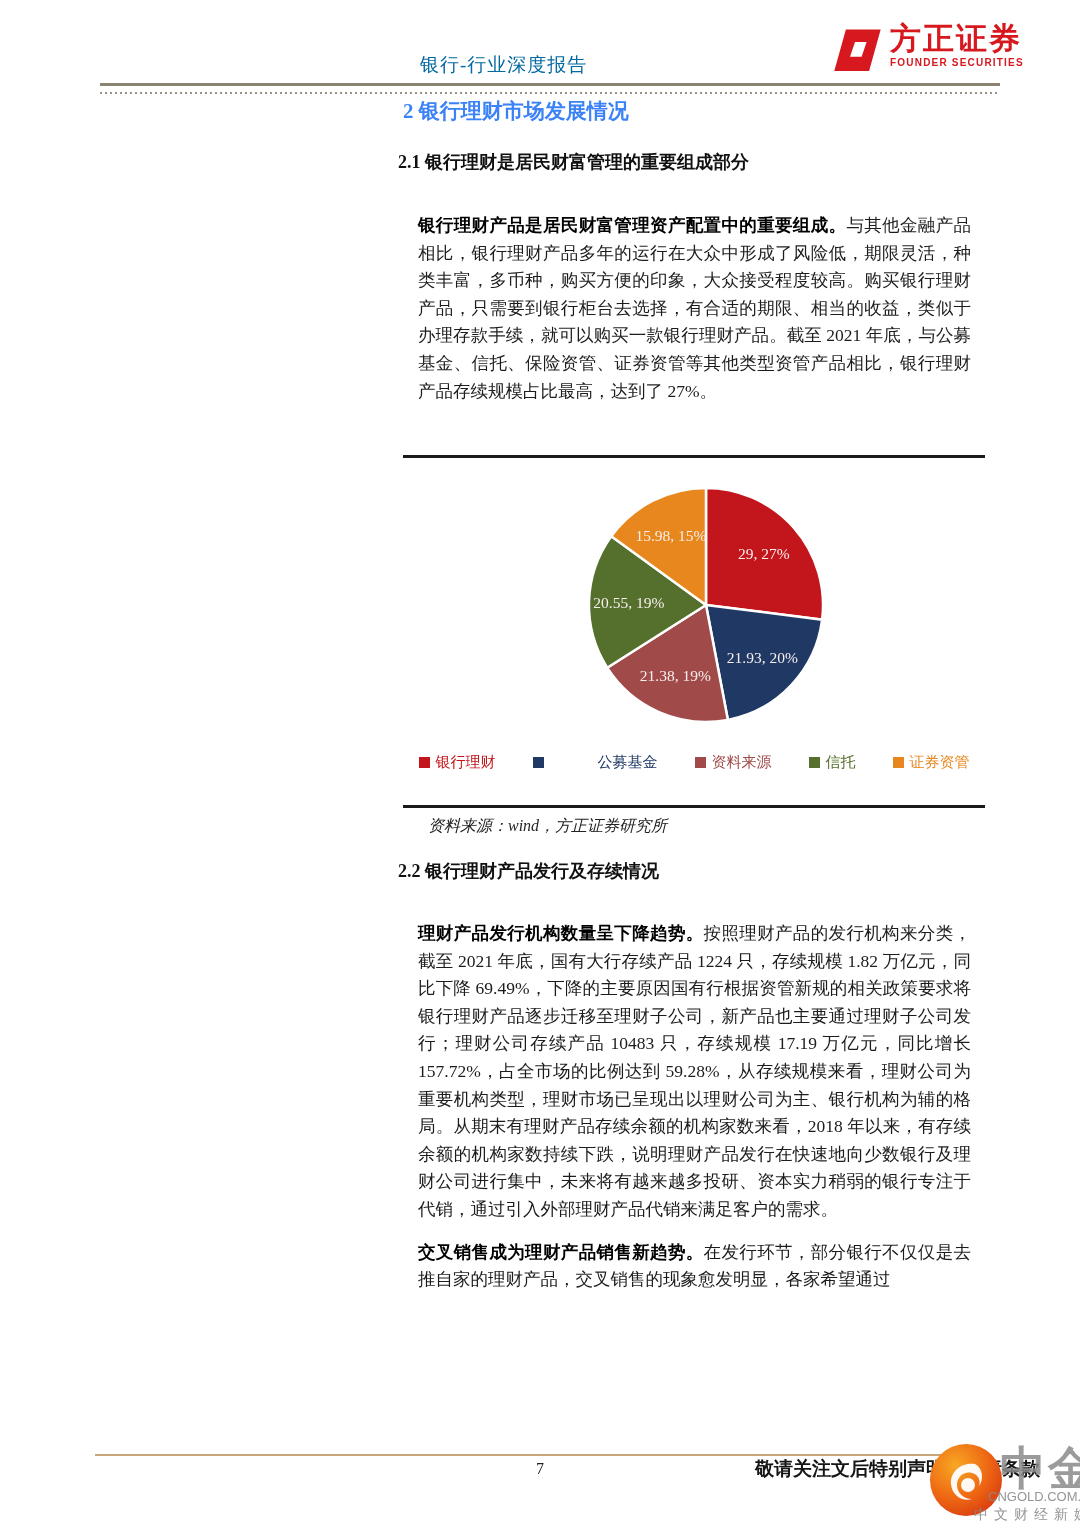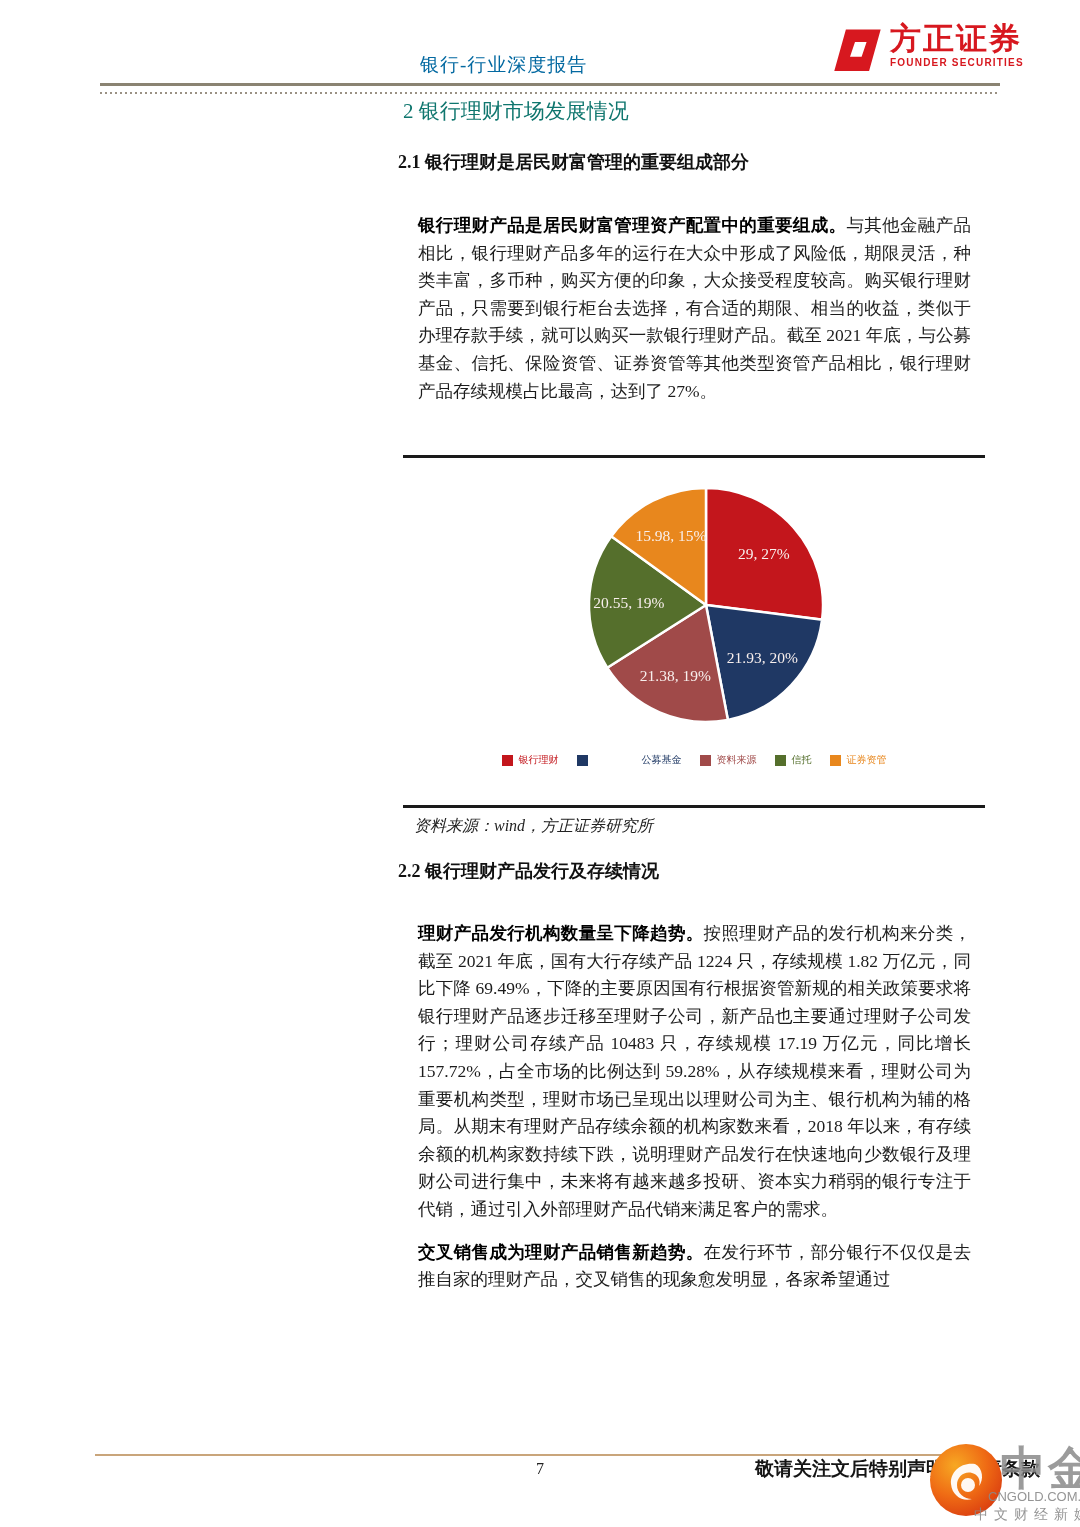--- a/index.html
+++ b/index.html
@@ -11,39 +11,39 @@
   .report-type{position:absolute;left:420px;top:52px;font-size:19px;color:#0369a1;letter-spacing:1px;}
   .logo{position:absolute;left:826px;top:22px;display:flex;align-items:flex-start;}
   .logo-mark{width:58px;height:58px;}
   .logo-text{margin-left:6px;}
   .logo-cn{font-size:31px;font-weight:bold;color:#d7181f;line-height:34px;letter-spacing:2px;font-family:"Liberation Sans",sans-serif;}
   .logo-en{font-size:10px;font-weight:bold;color:#d7181f;letter-spacing:1.2px;font-family:"Liberation Sans",sans-serif;margin-top:1px;}
   .header-line{position:absolute;left:100px;top:83px;width:900px;height:3px;background:#8a8372;}
   .header-dotline{position:absolute;left:100px;top:92px;width:900px;height:2px;
     background-image:repeating-linear-gradient(90deg,#9a9184 0 2px,transparent 2px 5px);}
   
-  .h1{position:absolute;left:403px;top:97px;width:582px;font-size:21px;font-weight:normal;color:#0f766e;}
+  .h1{position:absolute;left:403px;top:97px;width:582px;font-size:21px;font-weight:bold;color:#3b82f6;}
   .h2{position:absolute;left:398px;width:582px;font-size:18px;font-weight:bold;color:#111;}
   .h2-1{top:150px;}
   .h2-2{top:859px;}
   .para-block{position:absolute;left:403px;width:583px;font-size:17.5px;line-height:27.6px;text-align:justify;}
   .p1{top:197px;}
   .pbody{top:905px;}
   .para{margin:15px;}
   .lead{font-weight:bold;color:#000;}
   
   .fig-title-row{position:absolute;left:403px;top:427px;width:582px;font-size:17px;color:#111;}
   .fig-label{margin-right:14px;}
   .fig-rule-top{position:absolute;left:403px;top:455px;width:582px;height:3px;background:#1a1a1a;}
   .pie-wrap{position:absolute;left:536px;top:478px;width:340px;height:252px;}
-  .legend{position:absolute;left:403px;top:753px;width:582px;display:flex;justify-content:center;gap:18px;font-size:10px;}
+  .legend{position:absolute;left:403px;top:753px;width:582px;display:flex;justify-content:center;gap:37px;font-size:15px;}
   .legend-item{display:flex;align-items:center;gap:6px;}
   .legend-swatch{width:11px;height:11px;display:inline-block;}
   .fig-rule-bottom{position:absolute;left:403px;top:805px;width:582px;height:3px;background:#1a1a1a;}
-  .source{position:absolute;left:414px;top:816px;font-size:16px;font-style:italic;color:#222;}
+  .source{position:absolute;left:428px;top:816px;font-size:16px;font-style:italic;color:#222;}
   
   .footer-line{position:absolute;left:95px;top:1454px;width:885px;height:2px;background:#c9a57b;}
   .page-num{position:absolute;left:100px;top:1460px;width:880px;text-align:center;font-size:16px;color:#222;}
   .footer-notice{position:absolute;left:755px;top:1456px;font-size:19px;font-weight:bold;color:#151515;white-space:nowrap;font-family:"Liberation Sans",sans-serif;}
   
   .wm{position:absolute;left:928px;top:1440px;width:160px;height:87px;}
   .wm-logo{position:absolute;left:0;top:2px;width:76px;height:76px;}
   .wm-cn{position:absolute;left:72px;top:-2px;font-size:46px;font-weight:bold;color:rgba(138,138,138,0.85);white-space:nowrap;letter-spacing:2px;}
   .wm-url{position:absolute;left:60px;top:49px;font-size:13px;color:rgba(138,138,138,0.9);font-family:"Liberation Sans",sans-serif;white-space:nowrap;}
   .wm-tag{position:absolute;left:46px;top:66px;font-size:14px;color:rgba(138,138,138,0.9);letter-spacing:6px;white-space:nowrap;}

